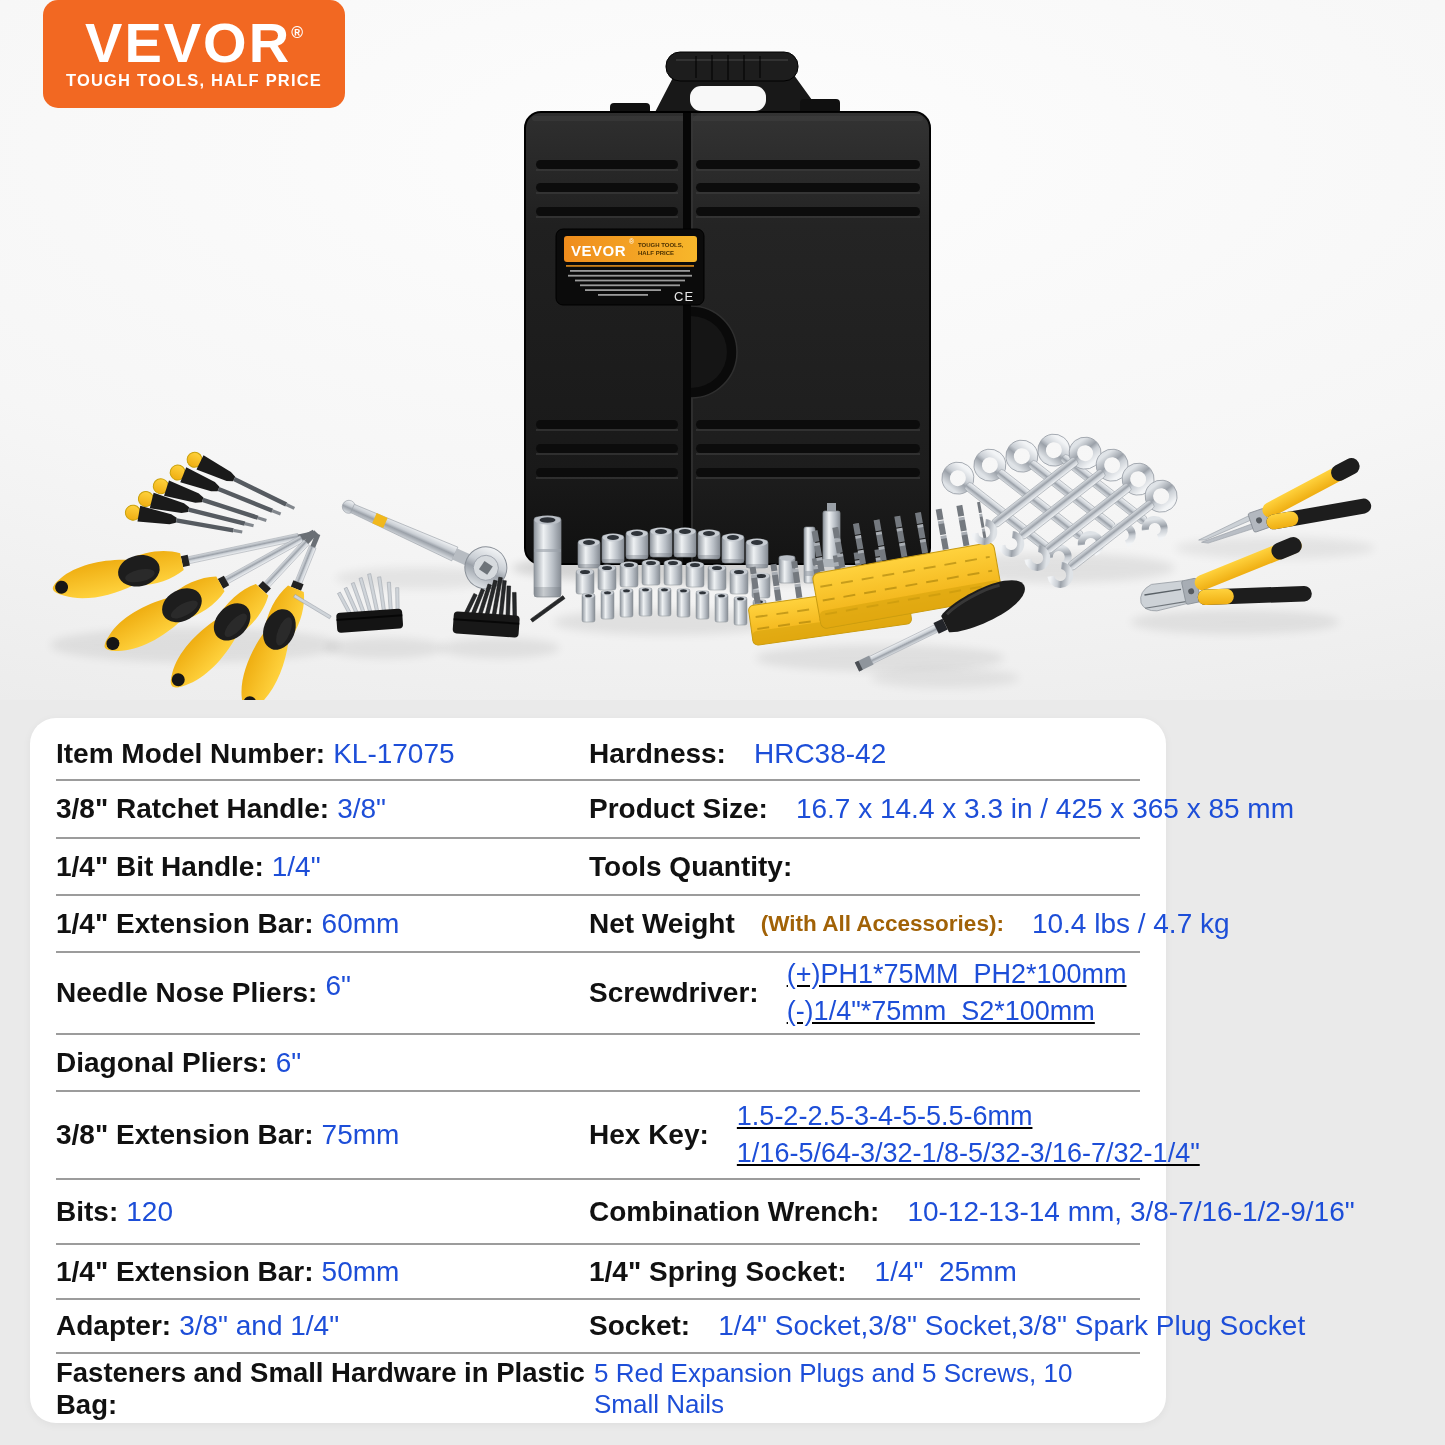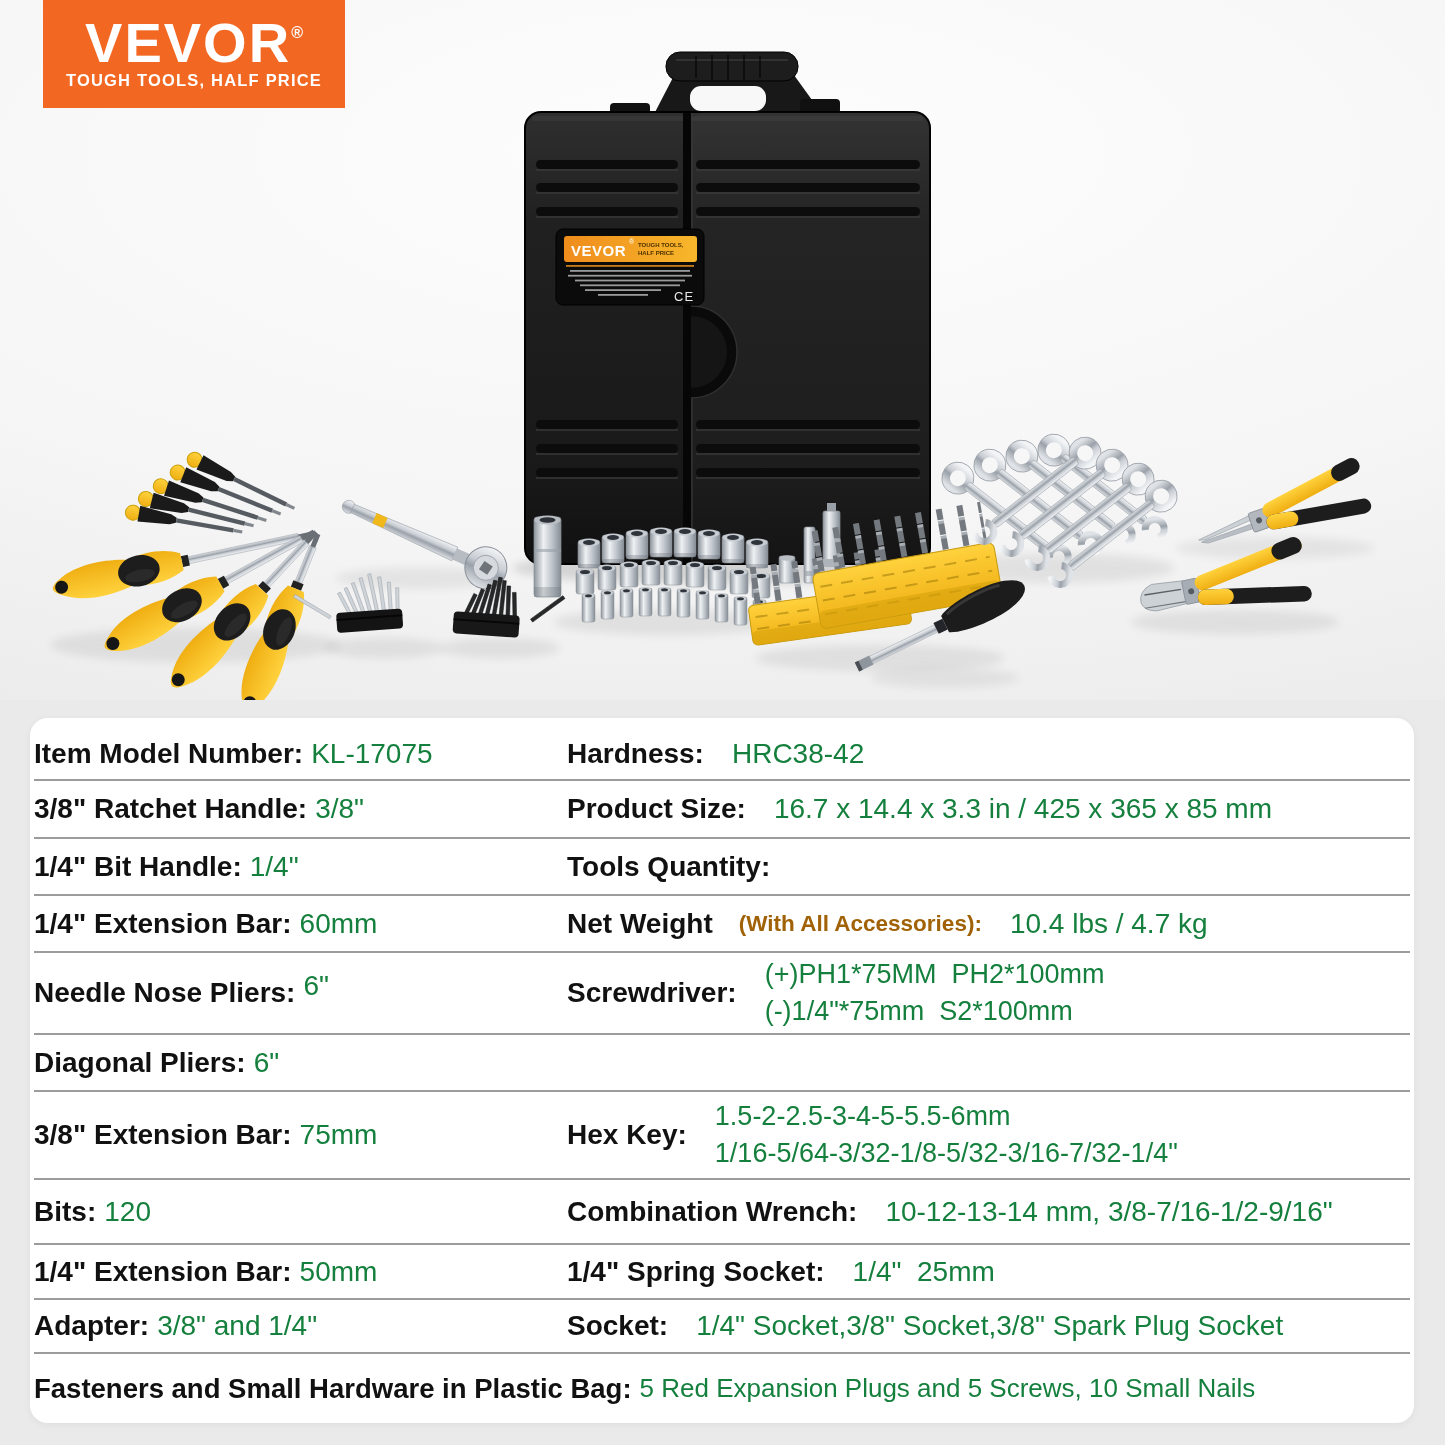--- a/index.html
+++ b/index.html
@@ -7,38 +7,38 @@
        font-family:"Liberation Sans","DejaVu Sans",sans-serif;}
   .page{position:relative;width:1445px;height:1445px;}
 
   
   .photo{position:absolute;left:0;top:0;width:1445px;height:700px;
          background:radial-gradient(ellipse 120% 95% at 50% 22%,#fdfdfd 0%,#f6f6f6 55%,#eaeaea 100%);}
   .scene{position:absolute;left:0;top:0;}
 
   
   .logo{position:absolute;left:43px;top:0;width:302px;height:108px;background:#F26822;
-        color:#fff;text-align:center;z-index:5;}
+        color:#fff;text-align:center;z-index:5;border-radius:15px;}
   .logo-v{font-size:56px;font-weight:bold;letter-spacing:2px;line-height:1;margin-top:15px;}
   .logo-reg{font-size:16px;vertical-align:24px;letter-spacing:0;}
   .logo-tag{font-size:16.5px;font-weight:bold;letter-spacing:1.2px;margin-top:0;}
 
   
-  .panel{position:absolute;left:30px;top:718px;width:1384px;height:705px;background:#fff;
-         border-radius:18px;box-shadow:0 2px 8px rgba(0,0,0,.05);padding:0 4px;box-sizing:border-box;}
+  .panel{position:absolute;left:30px;top:718px;width:1136px;height:705px;background:#fff;
+         border-radius:26px;box-shadow:0 2px 8px rgba(0,0,0,.05);padding:0 26px;box-sizing:border-box;}
   .row{display:flex;align-items:center;border-bottom:2px solid #9c9c9c;box-sizing:border-box;}
   .row.last,.row.full{border-bottom:none;}
   .cell{white-space:nowrap;display:flex;align-items:center;}
   .cell.left{width:533px;flex:none;}
   .cell.right{flex:1;gap:20px;}
   .lbl{font-weight:bold;color:#111;font-size:28px;margin-right:8px;}
   .lbl-sm{font-weight:bold;color:#a16207;font-size:22.5px;margin-right:8px;margin-left:-2px;}
-  .val{color:#15803d;font-size:28px;}
+  .val{color:#1d4ed8;font-size:28px;}
   .sup{position:relative;top:-7px;}
-  .vgroup{display:flex;flex-direction:column;justify-content:center;}
+  .vgroup{display:flex;flex-direction:column;justify-content:center;text-decoration:underline;}
   .vgroup .val{font-size:27px;line-height:37px;}
   .row.full .lbl{font-size:27.5px;}
   .row.full .val{font-size:26px;}
 </style>
 </head>
 <body>
 
 <div class="page">
 
   <div class="photo">

